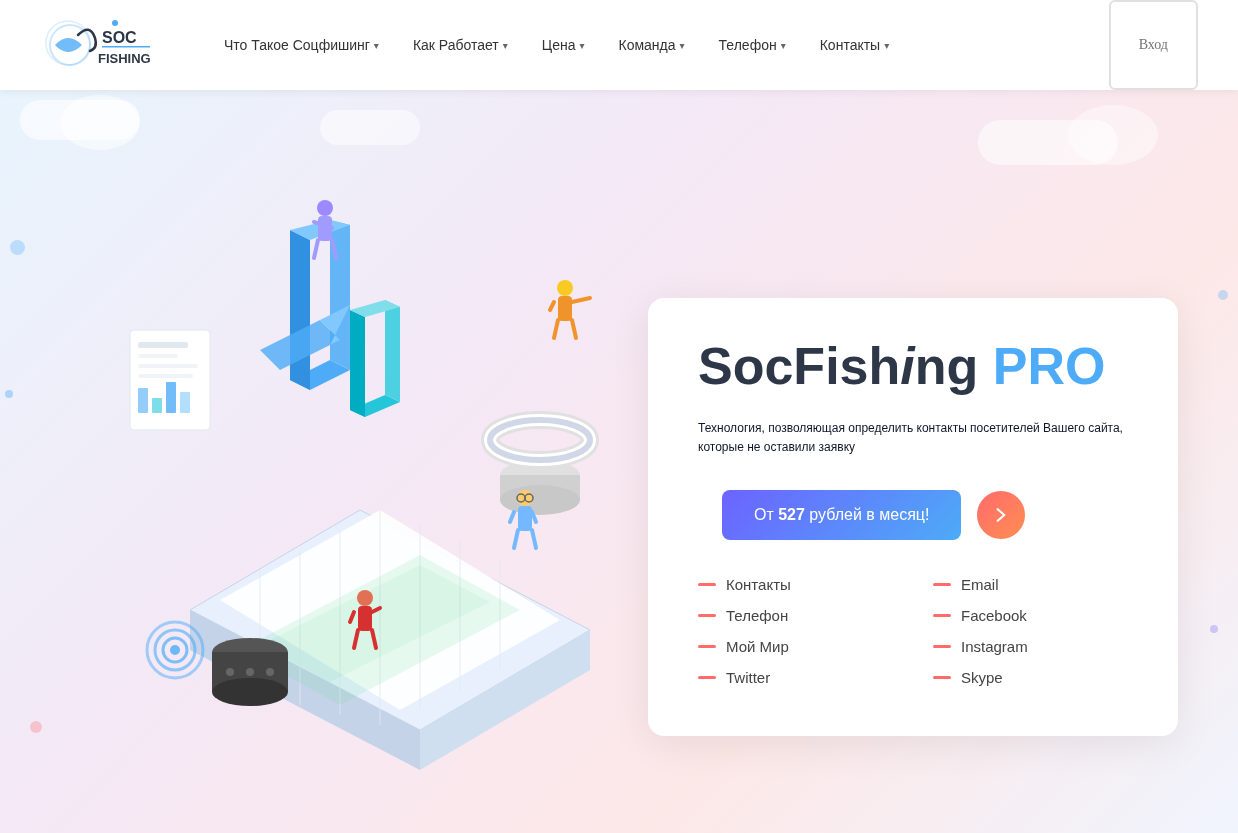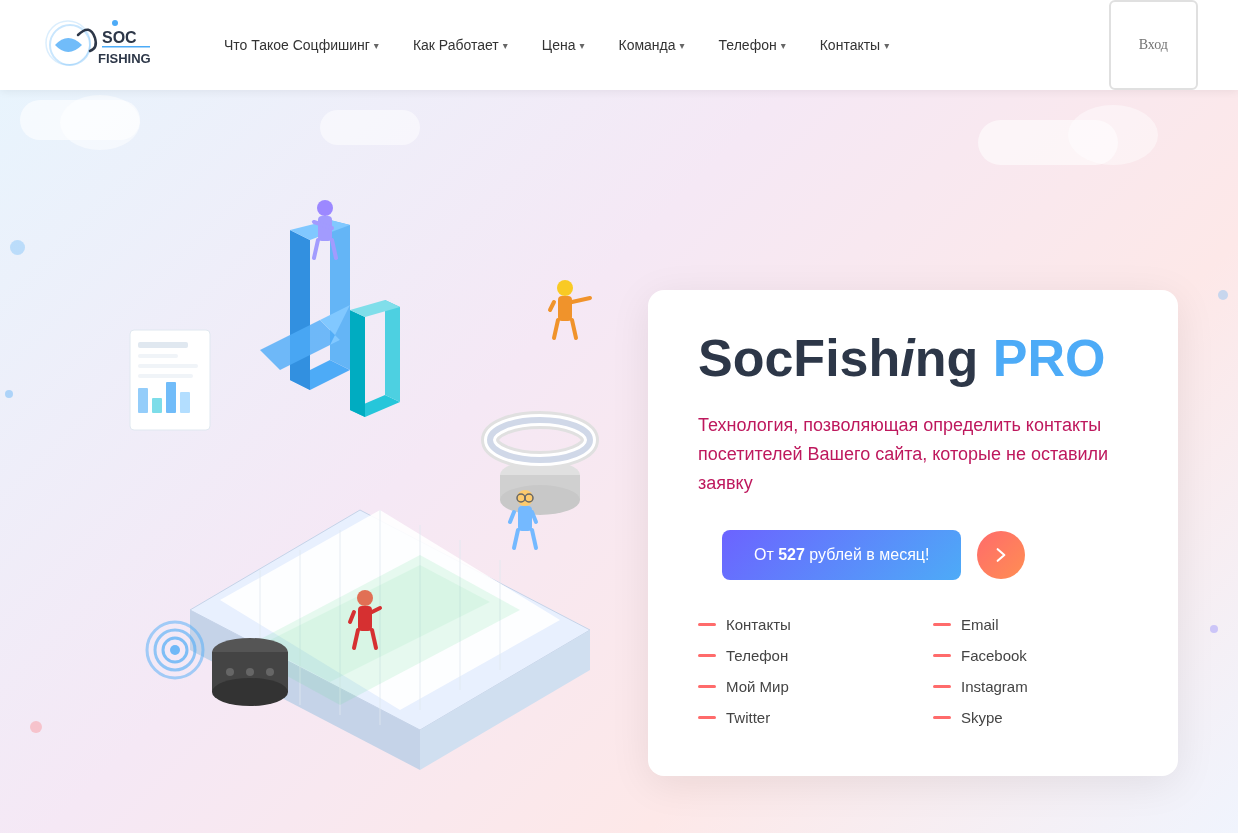--- a/index.html
+++ b/index.html
@@ -80,42 +80,42 @@
       left: 60px;
       top: 40px;
       width: 600px;
       height: 680px;
     }
 
     
     .hero-content {
       position: absolute;
       right: 60px;
-      top: 200px;
+      top: 208px;
       width: 530px;
       background: white;
       border-radius: 16px;
       padding: 40px 50px 50px 50px;
       box-shadow: 0 8px 40px rgba(0,0,0,0.08);
     }
 
     .hero-title {
       font-size: 52px;
       font-weight: 800;
       color: #2d3748;
       line-height: 1.1;
       margin-bottom: 24px;
     }
     .hero-title .pro {
       color: #4dabf7;
     }
 
     .hero-desc {
-      font-size: 18px;
-      color: #be185d;
+      font-size: 12px;
+      color: #0f172a;
       line-height: 1.6;
       margin-bottom: 32px;
     }
 
     .cta-row {
       display: flex;
       align-items: center;
       gap: 16px;
       margin-bottom: 36px;
       padding-left: 24px;

